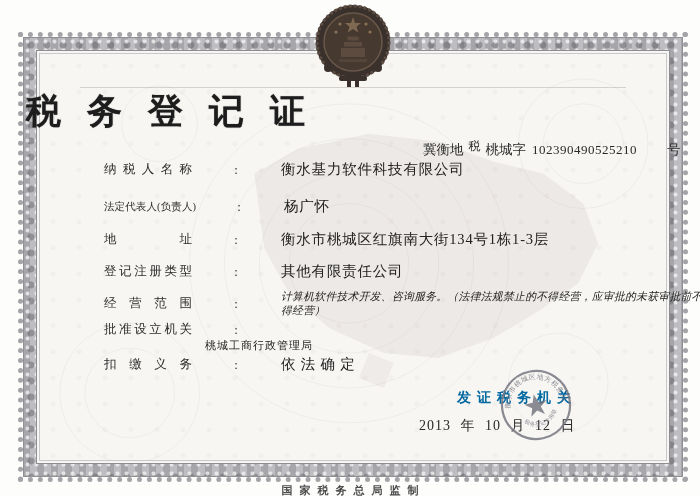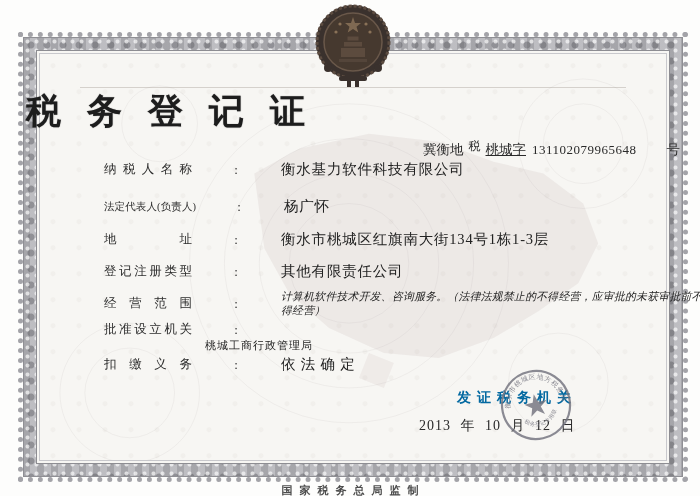--- a/index.html
+++ b/index.html
@@ -64,21 +64,21 @@
     z-index:2;
   }
 
   
   .serial{
     position:absolute;left:423px;top:141px;
     font-size:13.5px;color:#2a2a2a;z-index:2;
     white-space:nowrap;
   }
   .serial .mid{position:relative;top:-4px;font-size:12px;margin:0 5px;}
-  .serial .word{margin-right:6px;text-decoration:underline;}
+  .serial .word{margin-right:6px;}
   .serial .num{font-size:13px;letter-spacing:.5px;}
   .serial .suffix{margin-left:30px;}
 
   
   .row{position:absolute;left:104px;display:flex;align-items:center;z-index:2;gap:36px;}
   .lbl{
     display:inline-block;width:89px;
     font-size:12.5px;color:#2d2d2d;
     text-align:justify;text-align-last:justify;
     letter-spacing:1px;line-height:15px;
@@ -163,21 +163,21 @@
     <circle cx="15" cy="66" r="4" fill="#3a312d"></circle>
       <circle cx="65" cy="66" r="4" fill="#3a312d"></circle>
     <rect x="34" y="76" width="4" height="9" fill="#3a312d"></rect>
     <rect x="42" y="76" width="4" height="9" fill="#3a312d"></rect>
     <rect x="26" y="74" width="28" height="5" rx="2" fill="#3a312d"></rect>
   </svg>
 
   <div class="title">税务登记证</div>
 
   <div class="serial">
-    <span>冀衡地</span><span class="mid">税</span><span class="word">桃城字</span><span class="num">131102079965648</span><span class="suffix">号</span>
+    <span>冀衡地</span><span class="mid">税</span><span class="word">桃城字</span><span class="num">102390490525210</span><span class="suffix">号</span>
   </div>
 
   <div class="row" style="top:161px">
     <span class="lbl">纳税人名称</span>
     <span class="colon">:</span>
     <span class="val">衡水基力软件科技有限公司</span>
   </div>
 
   <div class="row" style="top:198px">
     <span class="lbl lbl-sm">法定代表人(负责人)</span>

